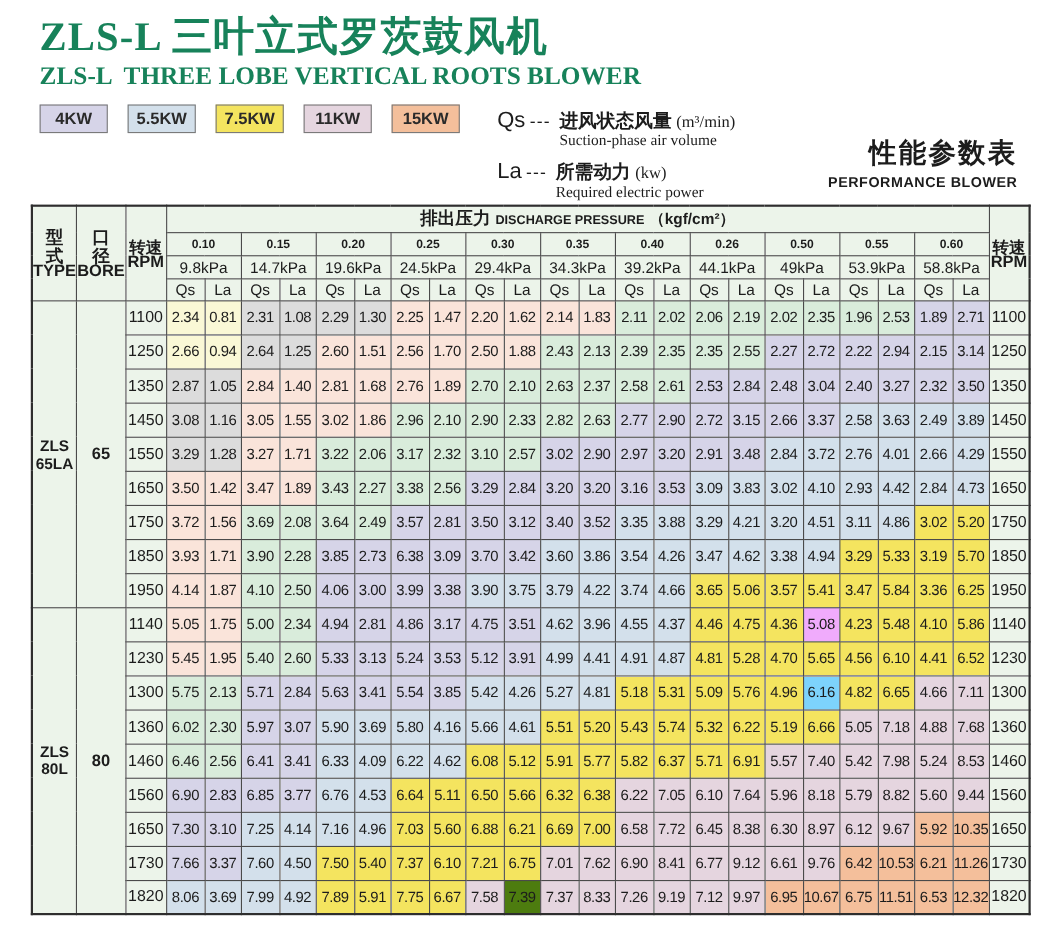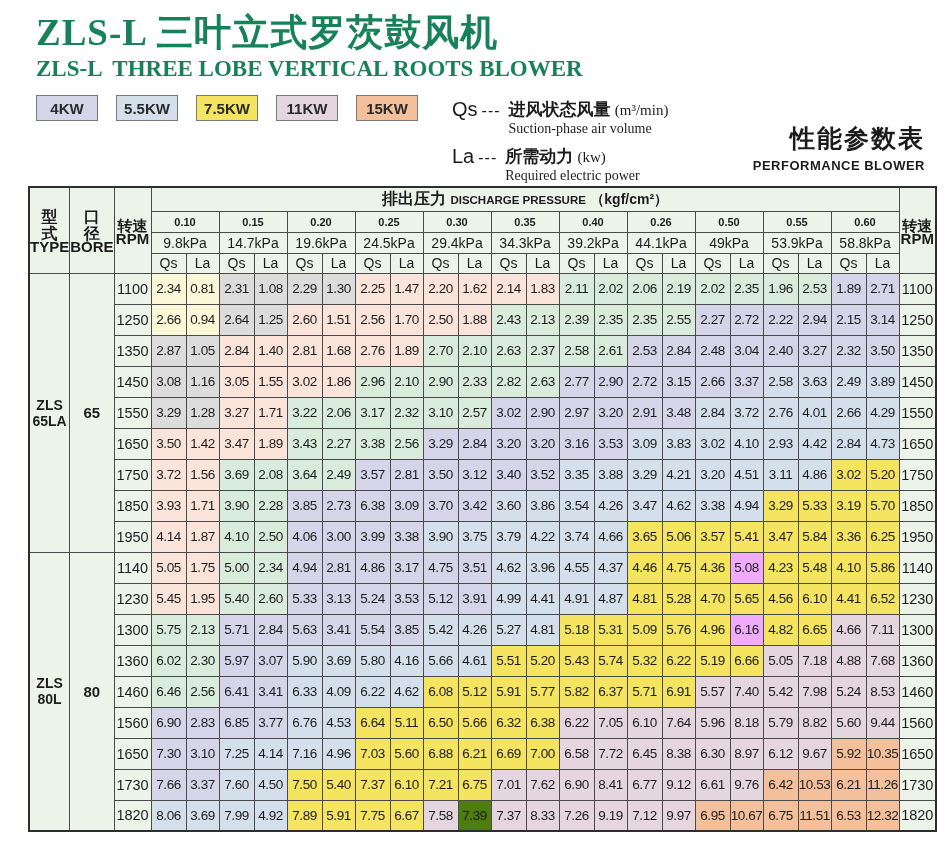--- a/index.html
+++ b/index.html
@@ -516,21 +516,21 @@
         <td class="lcell" style="background:#d6d4e8">3.85</td>
         <td class="qcell" style="background:#d3e0eb">5.42</td>
         <td class="lcell" style="background:#d3e0eb">4.26</td>
         <td class="qcell" style="background:#d3e0eb">5.27</td>
         <td class="lcell" style="background:#d3e0eb">4.81</td>
         <td class="qcell" style="background:#f4e45f">5.18</td>
         <td class="lcell" style="background:#f4e45f">5.31</td>
         <td class="qcell" style="background:#f4e45f">5.09</td>
         <td class="lcell" style="background:#f4e45f">5.76</td>
         <td class="qcell" style="background:#f4e45f">4.96</td>
-        <td class="lcell" style="background:#f0abfc">6.16</td>
+        <td class="lcell" style="background:#7dd3fc">6.16</td>
         <td class="qcell" style="background:#f4e45f">4.82</td>
         <td class="lcell" style="background:#f4e45f">6.65</td>
         <td class="qcell" style="background:#e5d5df">4.66</td>
         <td class="lcell" style="background:#e5d5df">7.11</td>
         <td class="rpmcell">1300</td>
       </tr>
       <tr>
         <td class="rpmcell">1360</td>
         <td class="qcell" style="background:#d9ecdb">6.02</td>
         <td class="lcell" style="background:#d9ecdb">2.30</td>

